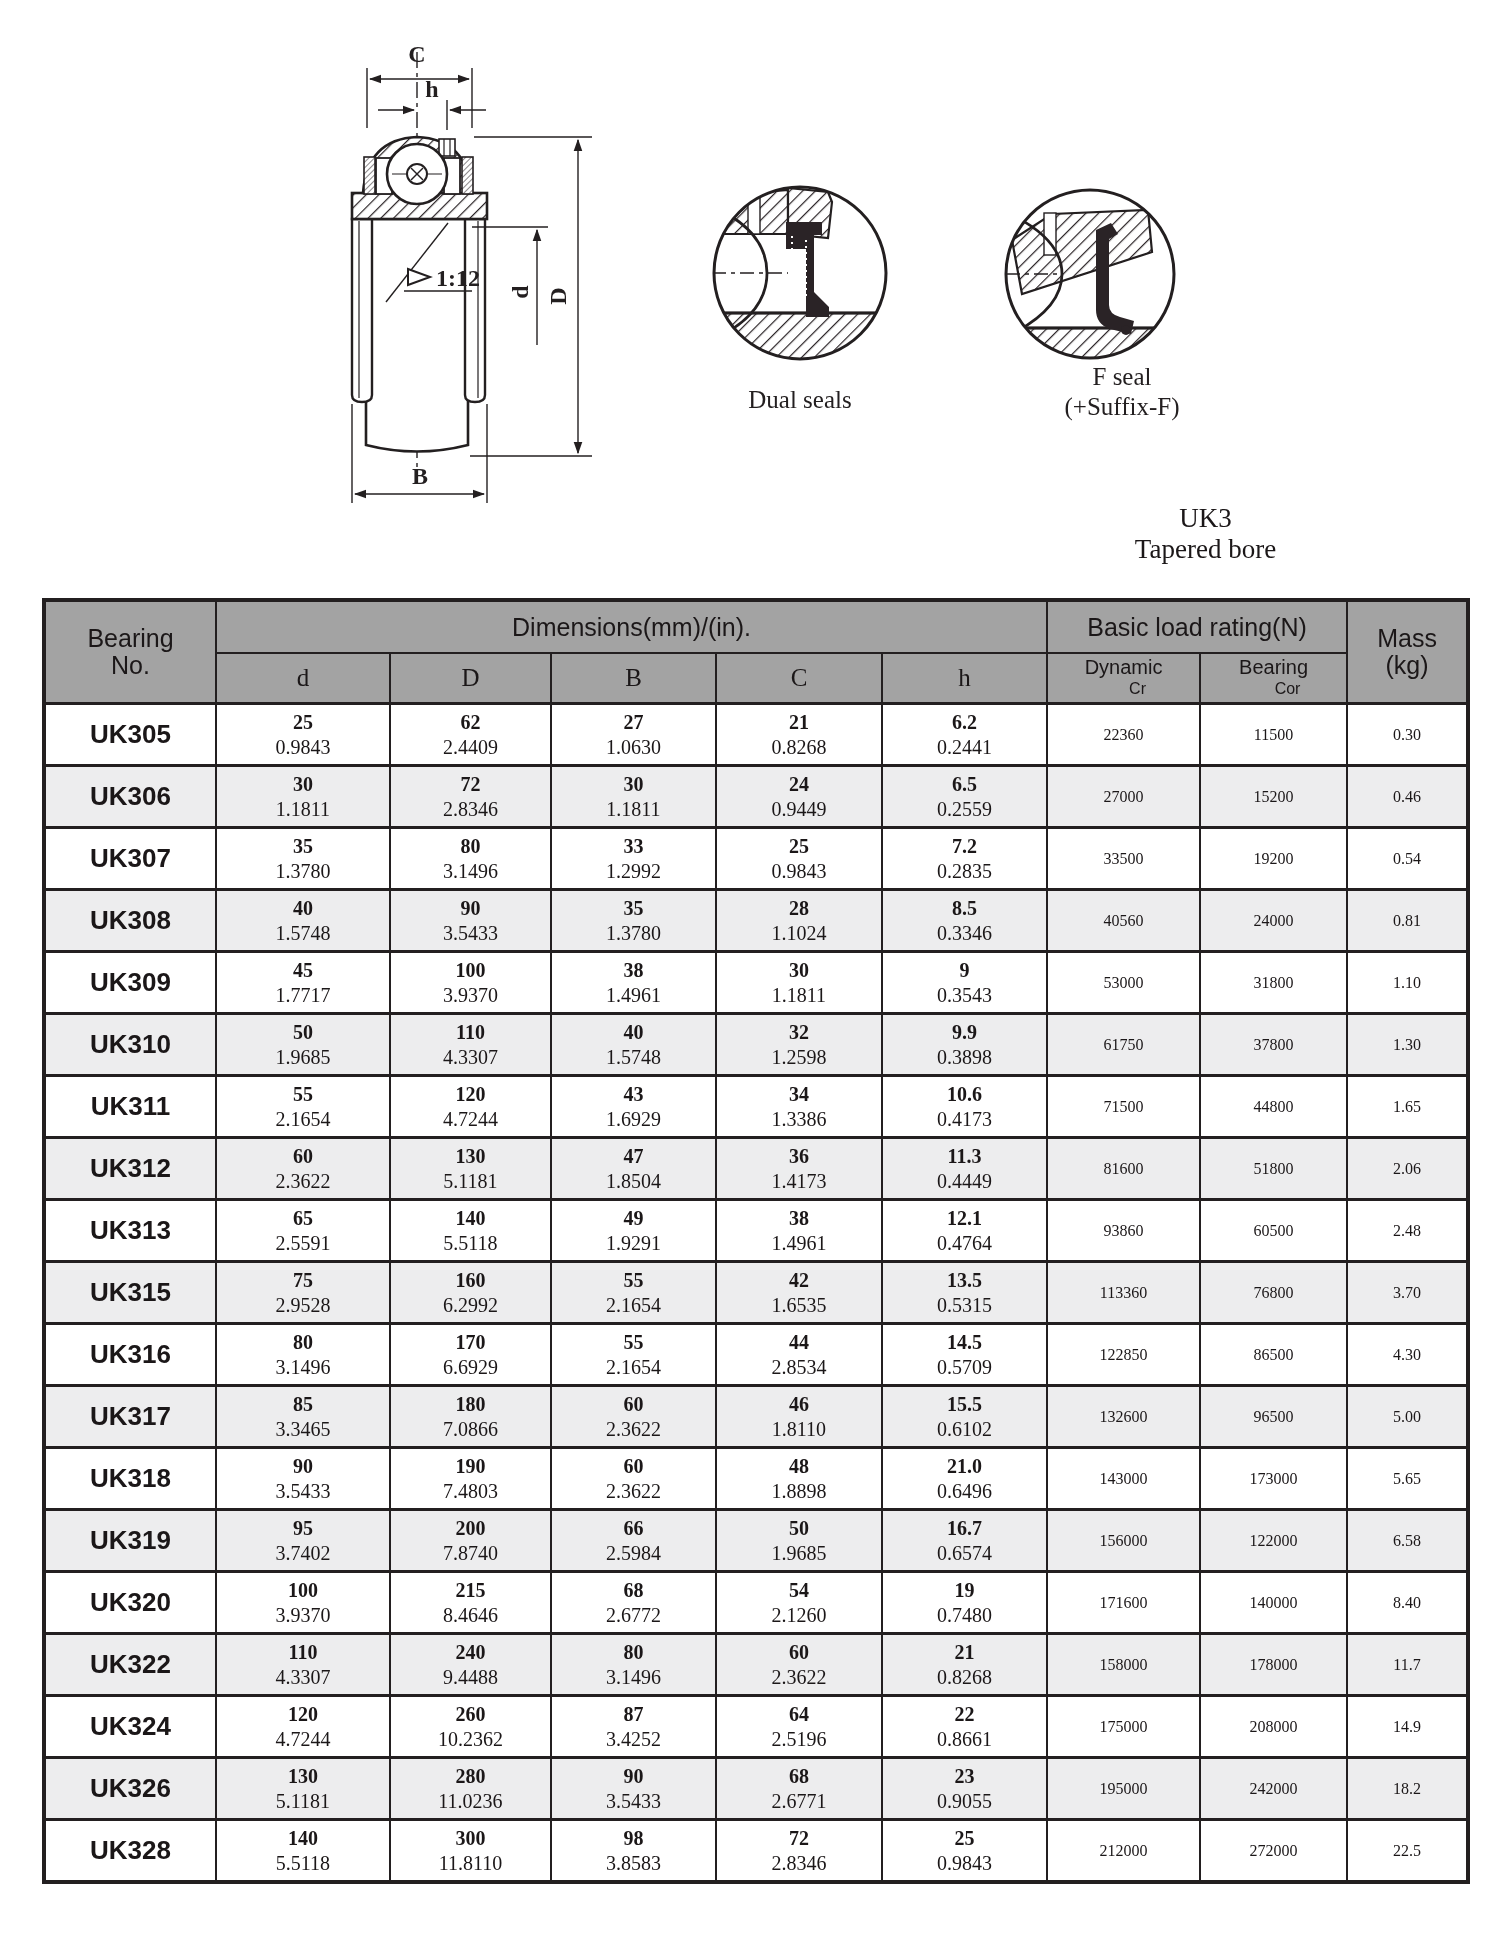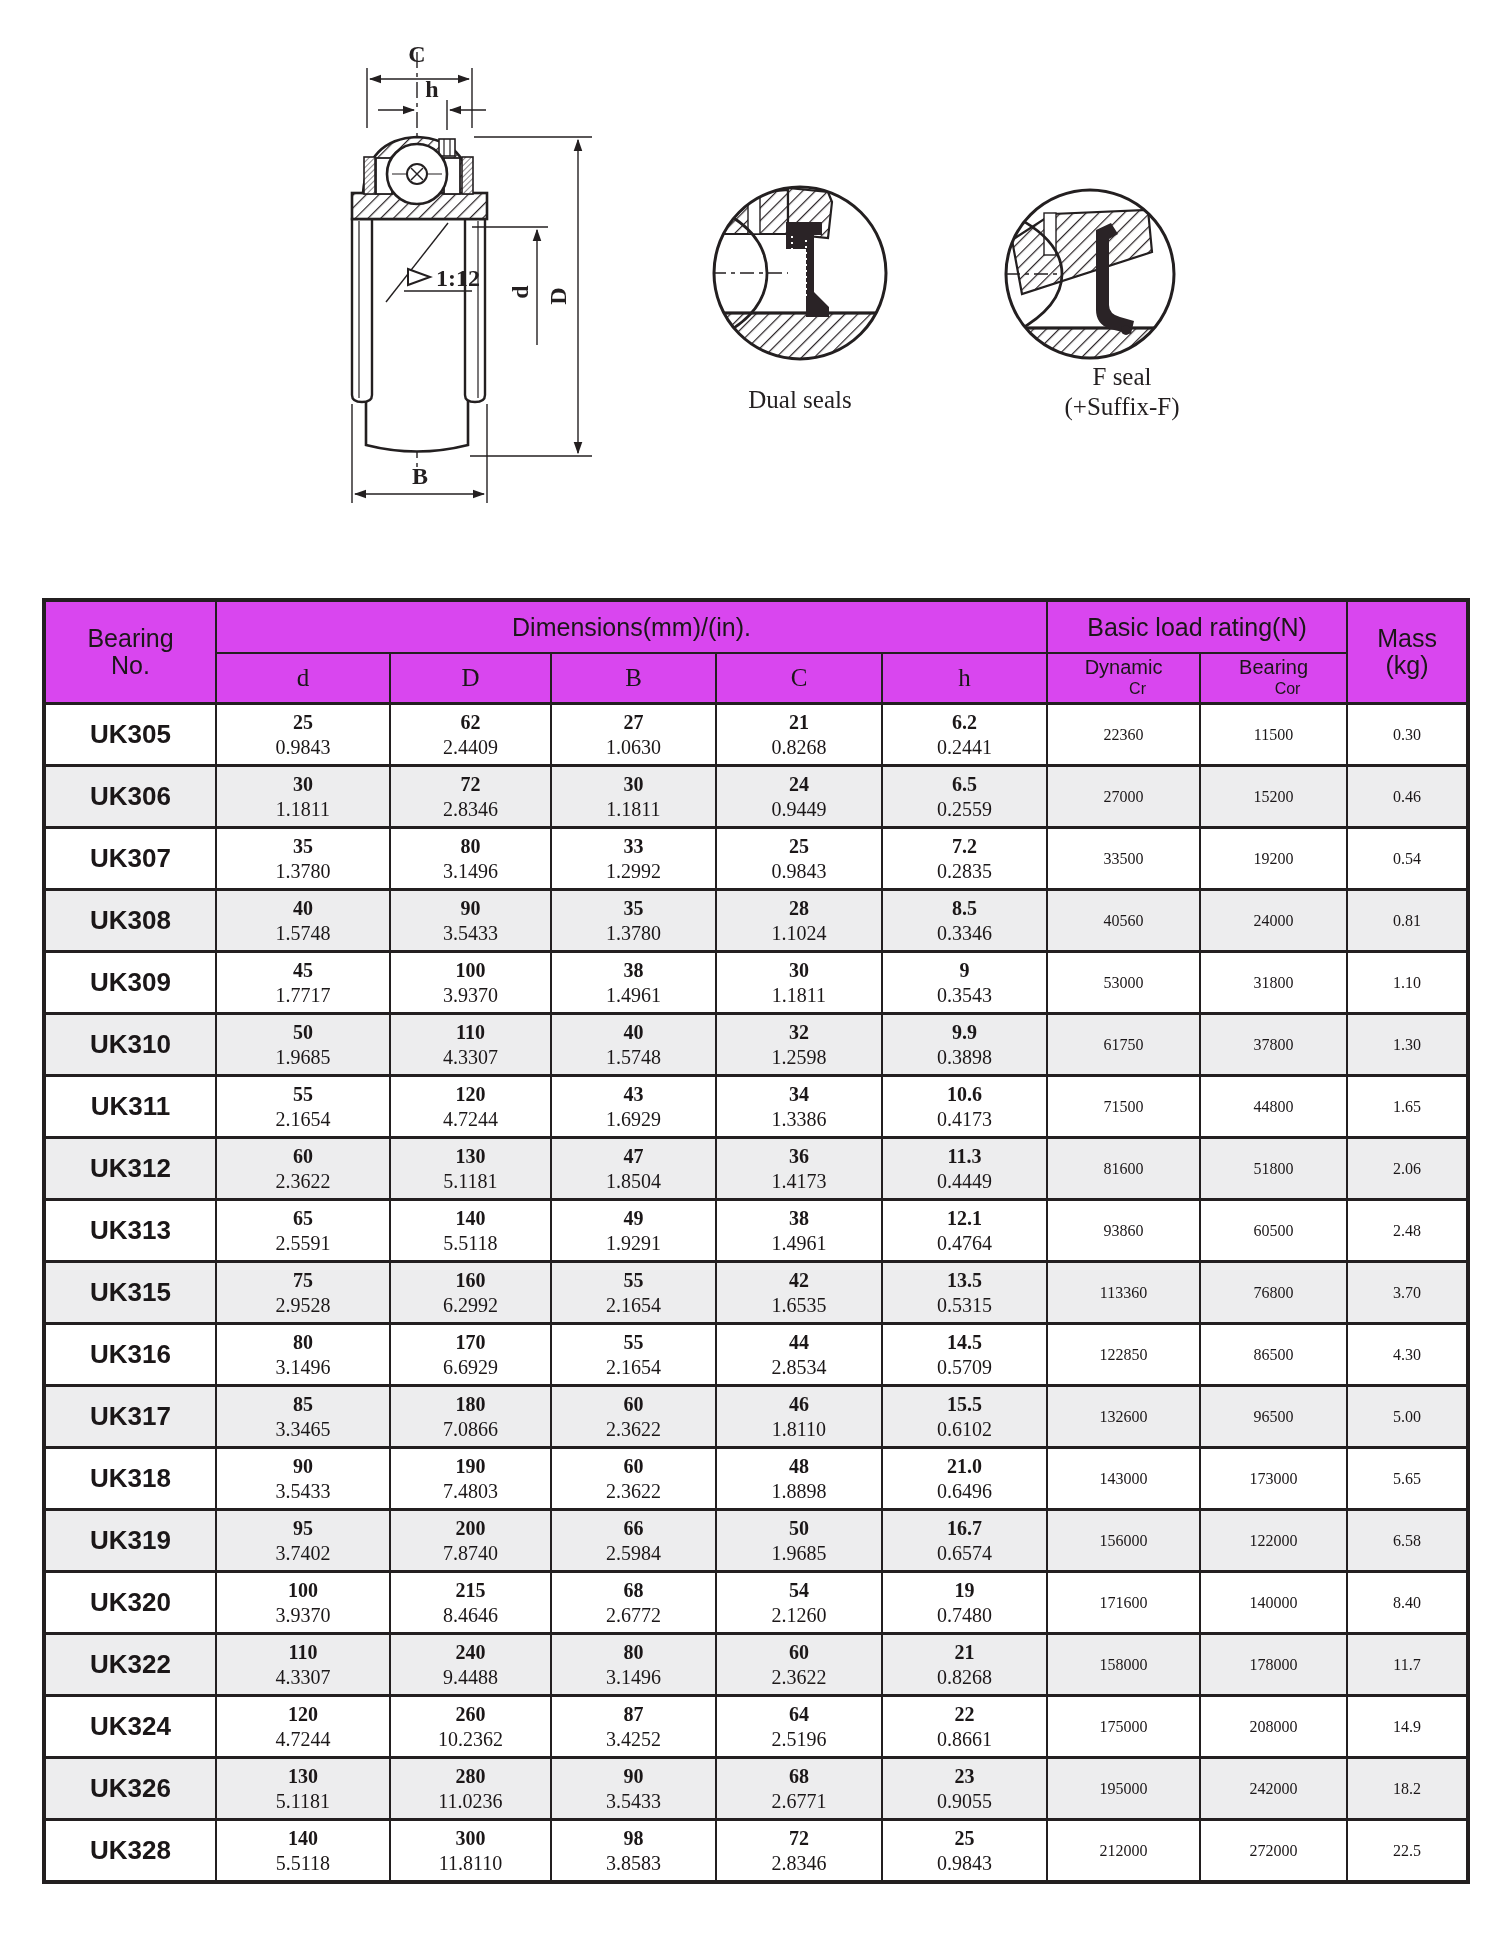--- a/index.html
+++ b/index.html
@@ -10,21 +10,21 @@
   svg.drawing{position:absolute;left:0;top:0;}
   .brand{position:absolute;left:1093px;top:503px;width:225px;text-align:center;
          font-family:"Liberation Serif",serif;line-height:31px;font-size:27px;}
   .brand div{white-space:nowrap;}
 
   
   table.spec{position:absolute;left:42px;top:598px;width:1424px;border-collapse:collapse;
              table-layout:fixed;border:4px solid #231f20;}
   table.spec th,table.spec td{border:2px solid #231f20;text-align:center;vertical-align:middle;
              padding:0;overflow:hidden;}
-  table.spec thead th{background:#d946ef;font-weight:normal;}
+  table.spec thead th{background:#a3a3a3;font-weight:normal;}
   tr.hrow1 th{height:50px;font-size:25px;}
   tr.hrow2 th{height:48px;}
   th.th-span{font-size:25px;}
   th.th-bno,th.th-mass{font-size:24px;line-height:27px;}
   th.th-dim{font-family:"Liberation Serif",serif;font-weight:bold;font-size:25px;}
   th.th-load{font-size:20px;line-height:21px;}
   th.th-load .sub{font-size:16px;padding-left:28px;}
   table.spec tbody tr{border-top:3px solid #231f20;}
   table.spec tbody td{height:59px;background:#ffffff;}
   table.spec tbody tr.alt td{background:#ededee;}
@@ -157,20 +157,24 @@
         <line x1="1006" y1="274" x2="1063" y2="274" stroke-width="1.4" stroke-dasharray="14 5 4 5"></line>
       </g>
       <circle cx="1090" cy="274" r="84" fill="none" stroke-width="3"></circle>
     </g>
 
     <text class="caption" x="800" y="408" text-anchor="middle">Dual seals</text>
     <text class="caption" x="1122" y="385" text-anchor="middle">F seal</text>
     <text class="caption" x="1122" y="415" text-anchor="middle">(+Suffix-F)</text>
   </svg>
 
+  <div class="brand">
+    <div>UK3</div>
+    <div>Tapered bore</div>
+  </div>
 
   <table class="spec">
     <colgroup>
       <col style="width:172px">
         <col style="width:174px">
         <col style="width:161px">
       <col style="width:165px">
         <col style="width:166px">
         <col style="width:165px">
       <col style="width:153px">

